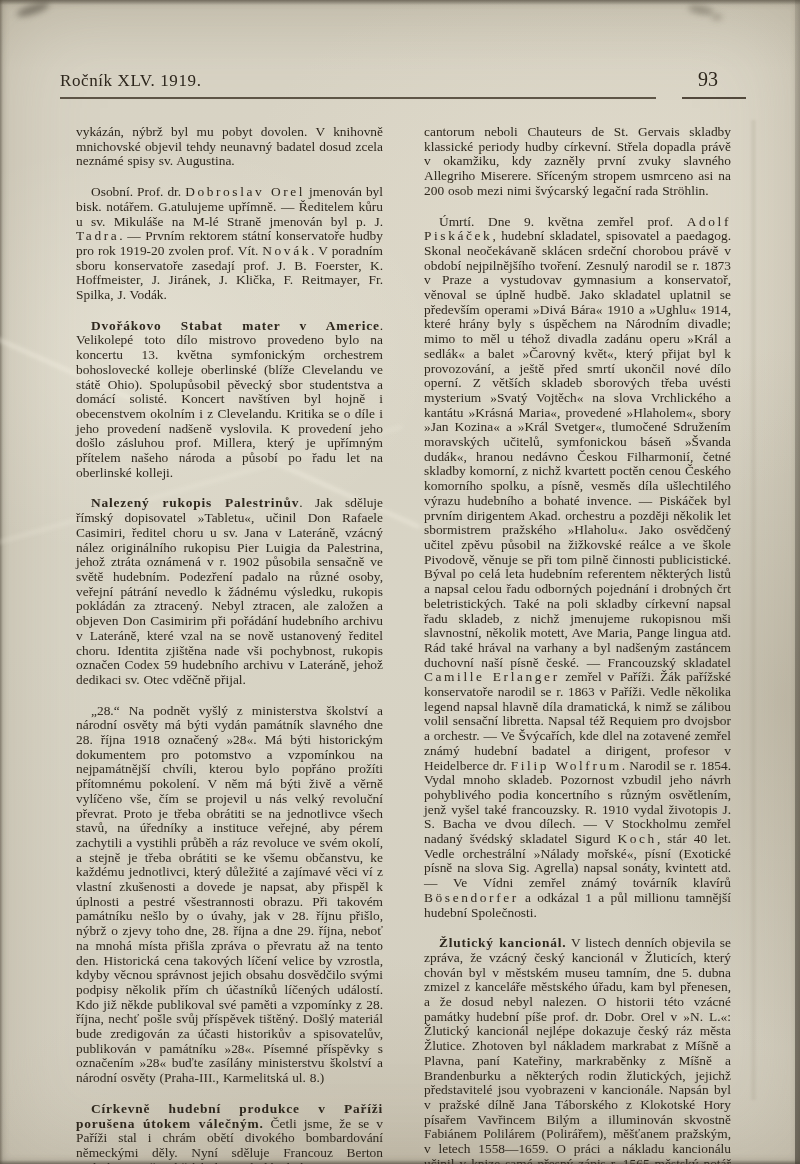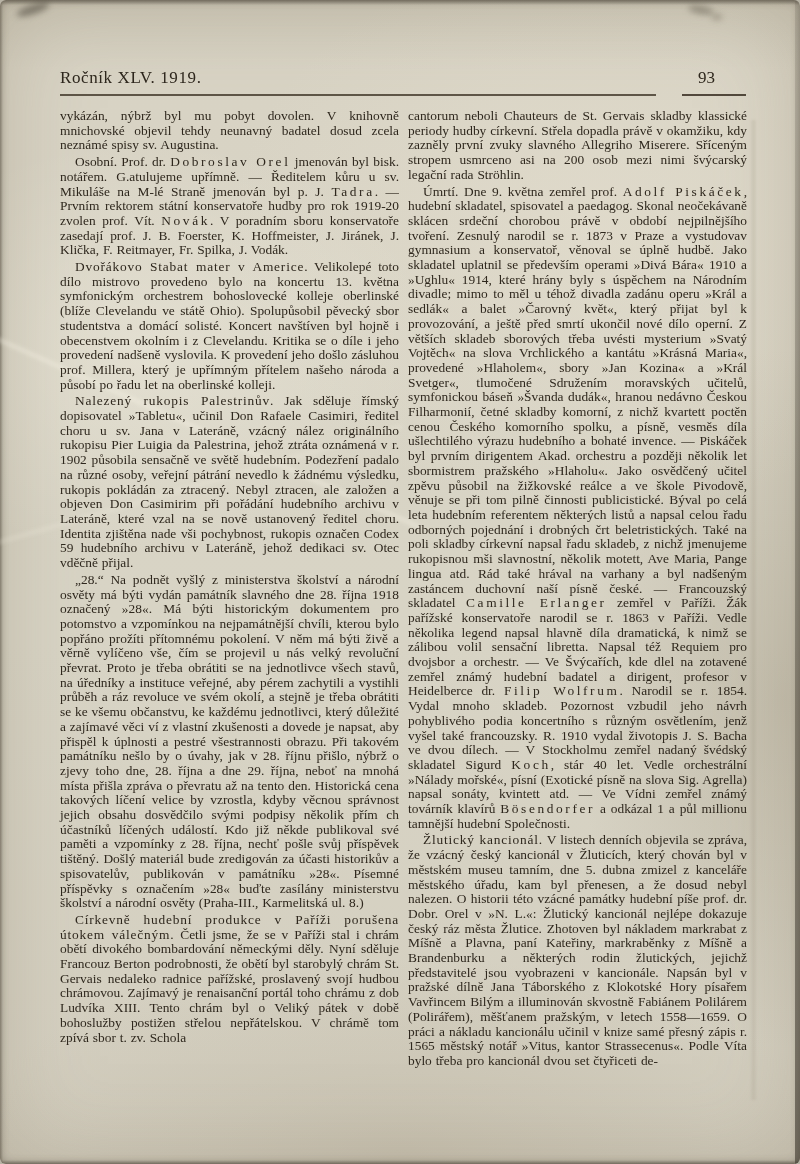--- a/index.html
+++ b/index.html
@@ -9,21 +9,20 @@
     background-color:#d7d2c3;
     background-image:
       radial-gradient(ellipse 420px 300px at 18% 30%, rgba(255,252,240,.28), transparent 70%),
       radial-gradient(ellipse 500px 380px at 75% 20%, rgba(230,224,208,.5), transparent 75%),
       radial-gradient(ellipse 300px 500px at 98% 60%, rgba(150,140,118,.30), transparent 70%),
       radial-gradient(ellipse 600px 260px at 50% 99%, rgba(168,158,136,.28), transparent 75%),
       linear-gradient(180deg, #cfcaba 0%, #d8d3c4 6%, #d8d4c5 55%, #d3cebf 100%);
     box-shadow: inset 0 0 10px rgba(55,48,38,.45), inset 0 0 90px rgba(140,130,106,.35);
     font-family:"Liberation Serif","DejaVu Serif",serif;
     color:#2d261c;
-    border-radius:6px;
   }
   
   .edge{position:absolute;pointer-events:none;}
   .edge-top{top:0;left:0;right:0;height:5px;
     background:linear-gradient(to bottom, rgba(75,68,56,.55), transparent);}
   .edge-left{top:0;left:0;bottom:0;width:3px;
     background:linear-gradient(to right, rgba(80,72,58,.40), transparent);}
   .edge-right{top:0;right:0;bottom:0;width:5px;
     background:linear-gradient(to top, rgba(60,54,44,.60), rgba(60,54,44,.12));}
   .edge-bottom{bottom:0;left:0;right:0;height:4px;
@@ -36,32 +35,32 @@
   .crease-1{top:430px;left:-30px;width:470px;height:3px;background:rgba(251,247,234,.9);transform:rotate(24deg);}
   .crease-2{top:485px;left:-20px;width:430px;height:2px;background:rgba(249,245,231,.8);transform:rotate(-16deg);}
   .crease-right{top:120px;left:750px;width:7px;height:980px;
     background:linear-gradient(to right, transparent, rgba(125,115,95,.28), transparent);filter:blur(1px);}
 
   
   .header{position:absolute;top:68px;left:60px;width:686px;display:flex;align-items:flex-end;}
   .header-title{flex:0 0 596px;font-size:17px;letter-spacing:.6px;padding-bottom:6px;
     border-bottom:2px solid rgba(72,62,48,.85);}
   .header-gap{flex:0 0 26px;}
-  .header-page{flex:1;font-size:17px;padding:0 0 6px 16px;
+  .header-page{flex:1;font-size:20px;padding:0 0 6px 16px;
     border-bottom:2.5px solid rgba(66,57,44,.9);}
 
   
   .columns{position:absolute;top:109px;left:60px;width:687px;display:flex;gap:9px;}
   .col{width:339px;font-size:13.4px;line-height:14.7px;text-align:justify;
     word-spacing:.5px;color:#2e271d;}
-  .col p{margin:0;text-indent:15px;}
+  .col p{margin:16px;text-indent:15px;}
   .col p + p{margin-top:2px;}
   .col p.noindent{text-indent:0;}
   .run-b{font-weight:normal;}
-  .run-bh{font-weight:normal;letter-spacing:.8px;}
+  .run-bh{font-weight:bold;letter-spacing:.8px;}
   .run-sp{letter-spacing:2.6px;}
 </style>
 </head>
 <body>
 
 <div class="page">
 
   <div class="edge edge-top"></div>
   <div class="edge edge-left"></div>
   <div class="edge edge-right"></div>

